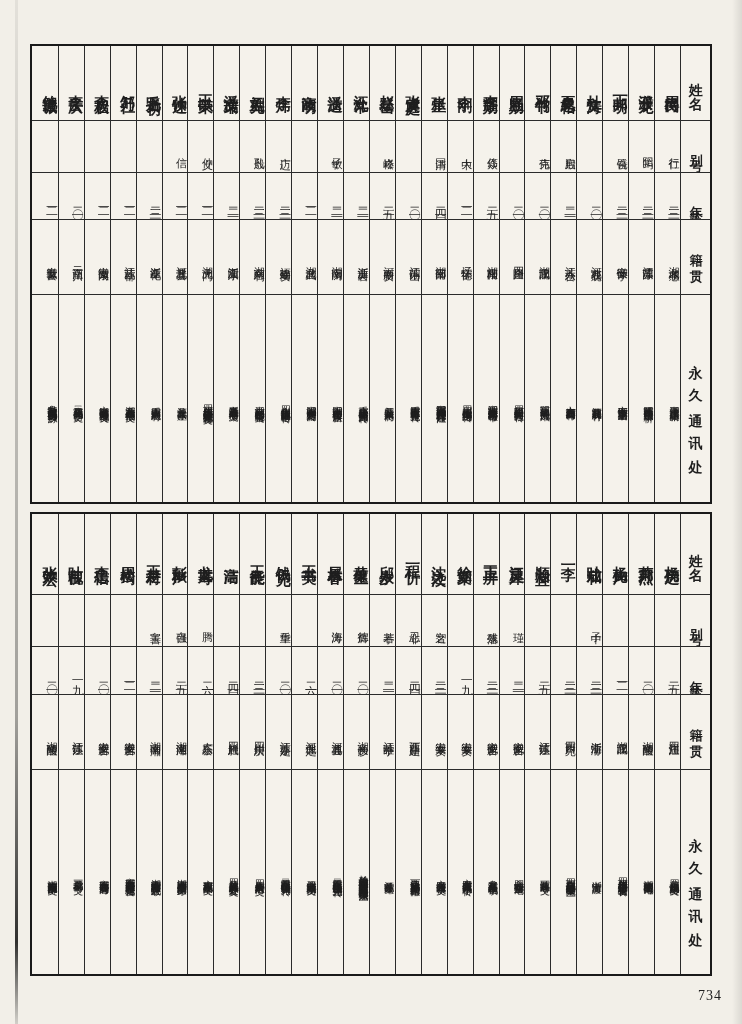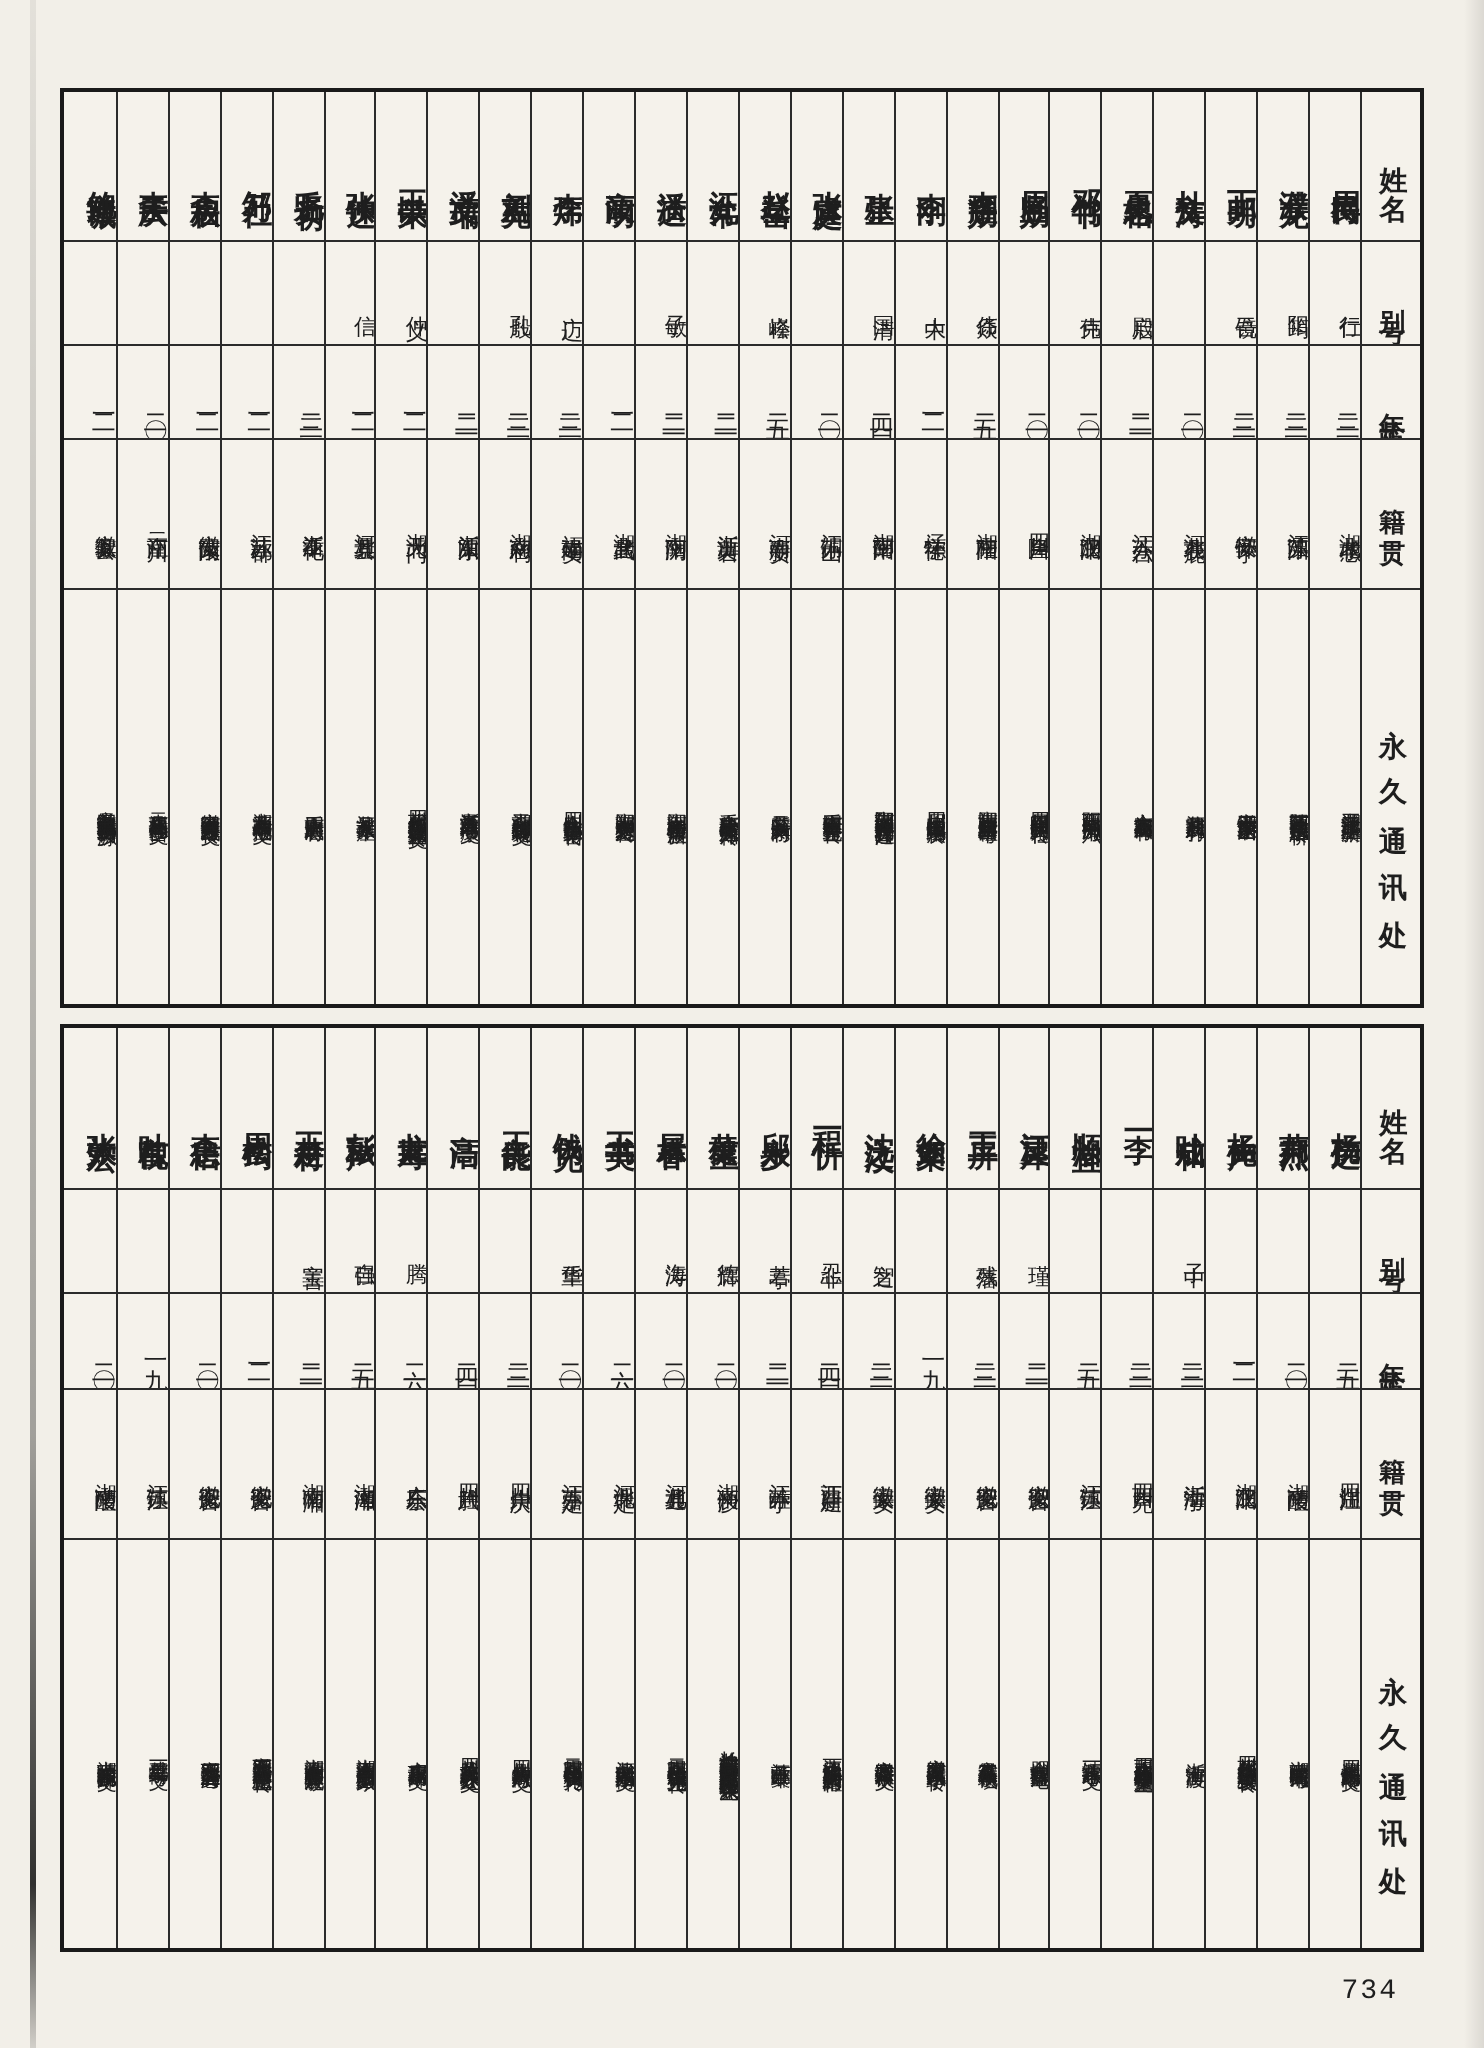--- a/index.html
+++ b/index.html
@@ -42,22 +42,22 @@
   .t2 .r-age{height:48px;}
   .t2 .r-address{height:205px;}
   
   .header-col .cell{font-weight:700;align-items:center;}
   .header-col .r-name{font-size:14px;letter-spacing:14px;}
   .header-col .r-courtesy{font-size:13px;letter-spacing:6px;}
   .header-col .r-age{font-size:13px;letter-spacing:4px;}
   .header-col .r-native{font-size:13px;letter-spacing:16px;}
   .header-col .r-address{font-size:14px;letter-spacing:24px;padding-top:28px;}
   #page-number{
-    position:absolute;right:43px;bottom:20px;font-size:14px;
-    font-family:Liberation Mono, monospace;letter-spacing:1px;
+    position:absolute;right:20px;bottom:20px;font-size:14px;
+    font-family:Liberation Serif, serif;letter-spacing:1px;
   }
 </style>
 </head>
 <body>
 
 <div class="scan-edge-left"></div>
 <div class="scan-shade-right"></div>
 
 <div id="tables">
     <div class="dtable">

